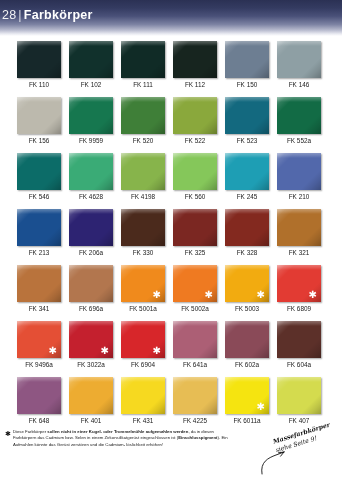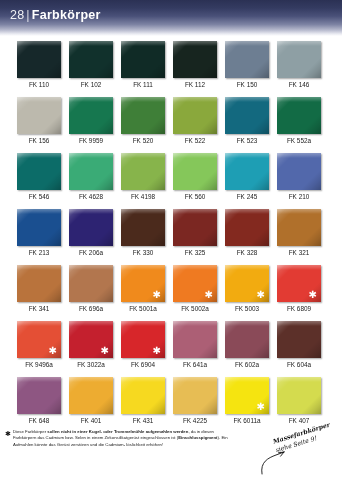--- a/index.html
+++ b/index.html
@@ -27,21 +27,21 @@
                 #2b3154 0%,
                 #343b61 22%,
                 #4a5179 45%,
                 #7d83a3 68%,
                 #b9bccf 84%,
                 #e9eaf1 94%,
                 #ffffff 100%);
   }
   .header-title {
     position: absolute;
-    left: 10px;
+    left: 2px;
     top: 8px;
     color: #ffffff;
     font-size: 12.5px;
     letter-spacing: 0.2px;
     white-space: nowrap;
     line-height: 14px;
   }
   .header-num {
     font-weight: 400;
     opacity: 0.92;

